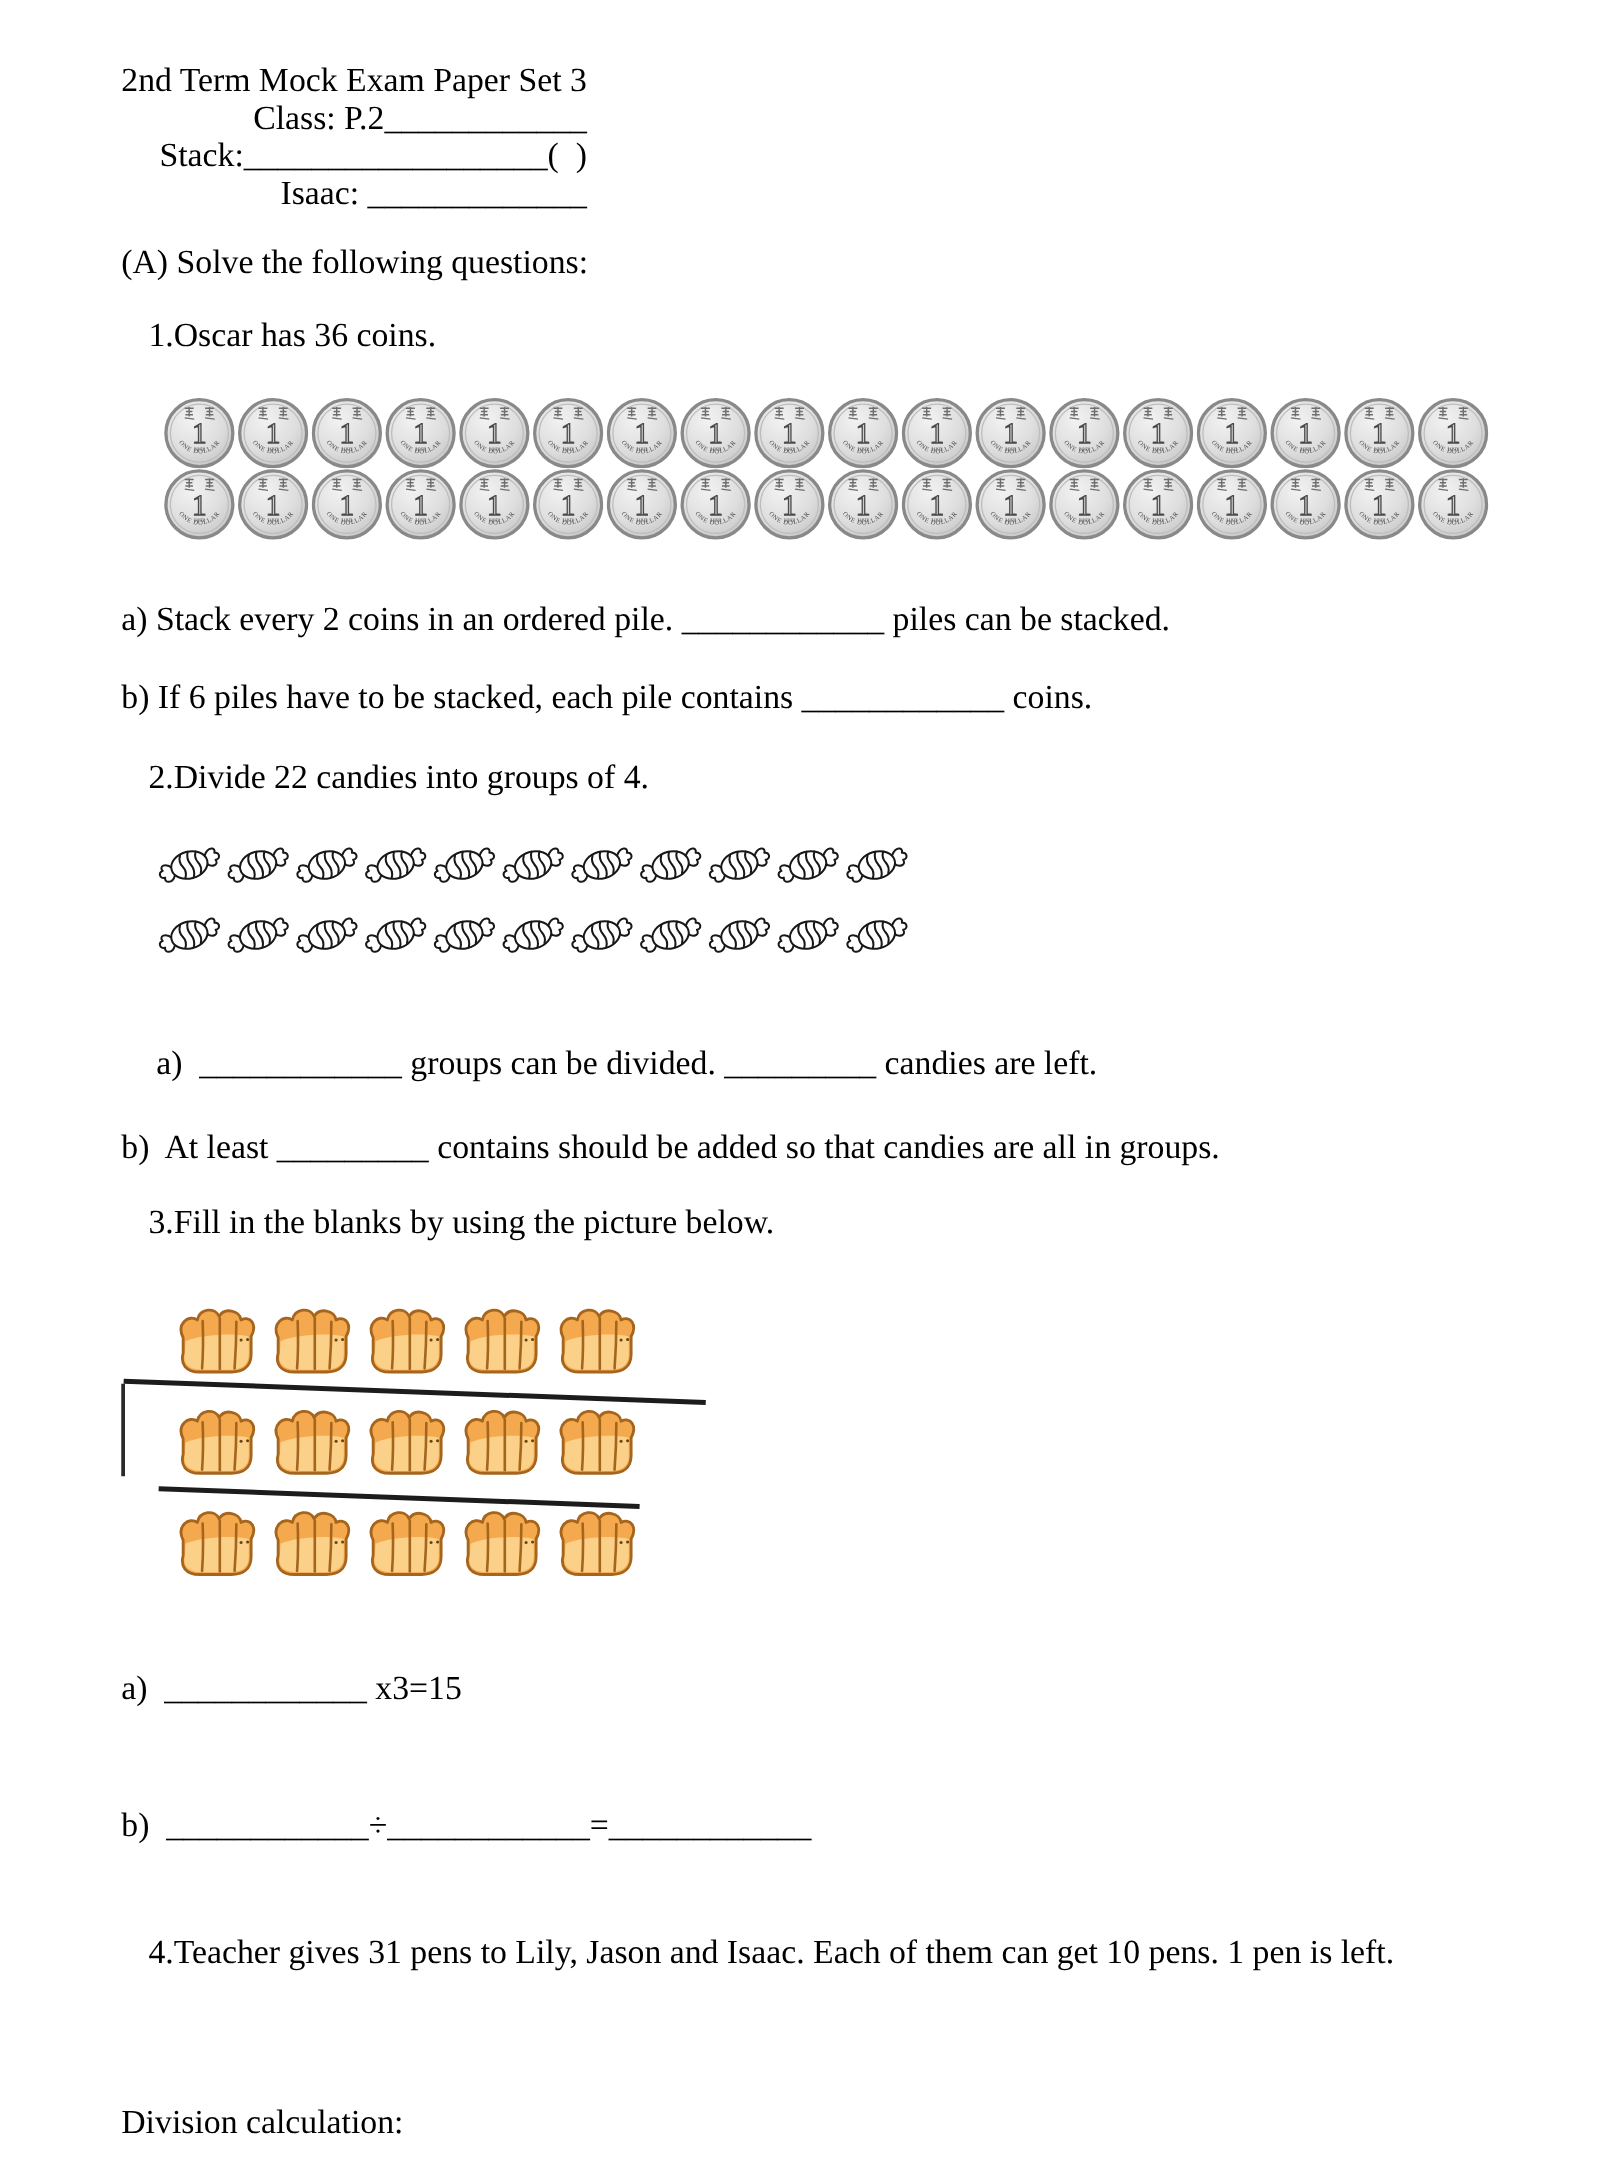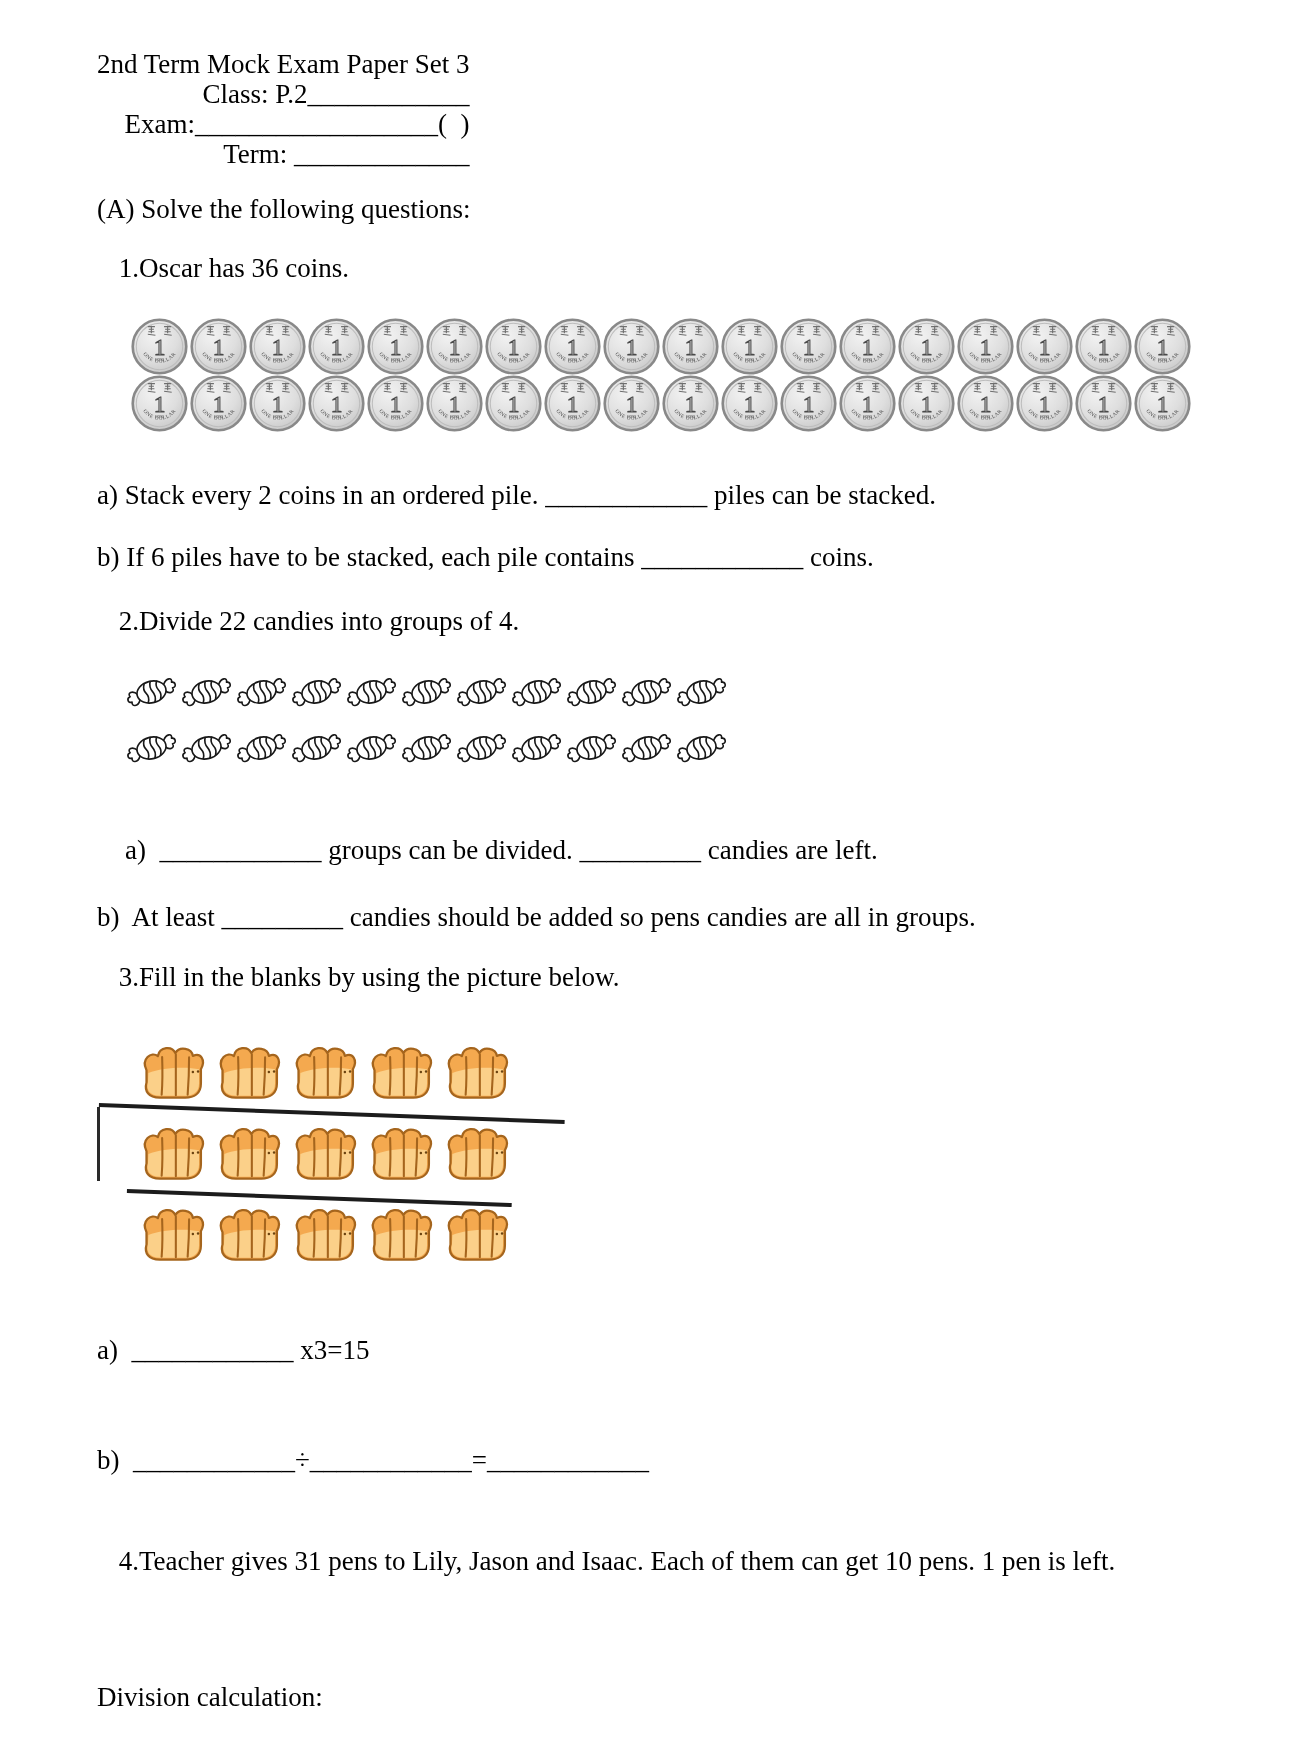--- a/index.html
+++ b/index.html
@@ -98,22 +98,22 @@
       </g>
       <circle cx="58" cy="31" r="1.3" fill="#6b4310"></circle>
       <circle cx="63.5" cy="30.5" r="1.3" fill="#6b4310"></circle>
     </symbol>
   </defs>
 </svg>
 
 <div class="abs" id="paper-header">
   <div data-bind="header.title">2nd Term Mock Exam Paper Set 3</div>
   <div data-bind="header.class_line">Class: P.2____________</div>
-  <div data-bind="header.name_line">Exam:__________________(  )</div>
-  <div data-bind="header.date_line">Term: _____________</div>
+  <div data-bind="header.name_line">Stack:__________________(  )</div>
+  <div data-bind="header.date_line">Isaac: _____________</div>
 </div>
 
 <div class="abs" id="section-heading" data-bind="section_a.heading">(A) Solve the following questions:</div>
 
 <div class="abs qline" id="q1-line">
   <span class="qnum" data-bind="q1.number">1.</span>
   <span data-bind="q1.prompt">Oscar has 36 coins.</span>
 </div>
 <div class="abs" id="coin-grid">
     <div class="coin-row">
@@ -302,21 +302,21 @@
       </svg>
       <svg class="candy">
         <use href="#candy-sym"></use>
       </svg>
       <svg class="candy">
         <use href="#candy-sym"></use>
       </svg>
     </div>
   </div>
 <div class="abs" id="q2-part-a" data-bind="q2.part_a">a)  ____________ groups can be divided. _________ candies are left.</div>
-<div class="abs" id="q2-part-b" data-bind="q2.part_b">b)  At least _________ candies should be added so pens candies are all in groups.</div>
+<div class="abs" id="q2-part-b" data-bind="q2.part_b">b)  At least _________ contains should be added so that candies are all in groups.</div>
 
 <div class="abs qline" id="q3-line">
   <span class="qnum" data-bind="q3.number">3.</span>
   <span data-bind="q3.prompt">Fill in the blanks by using the picture below.</span>
 </div>
 <div class="abs" id="bread-grid">
     <div class="bread-row">
       <svg class="bread">
         <use href="#bread-sym"></use>
       </svg>

